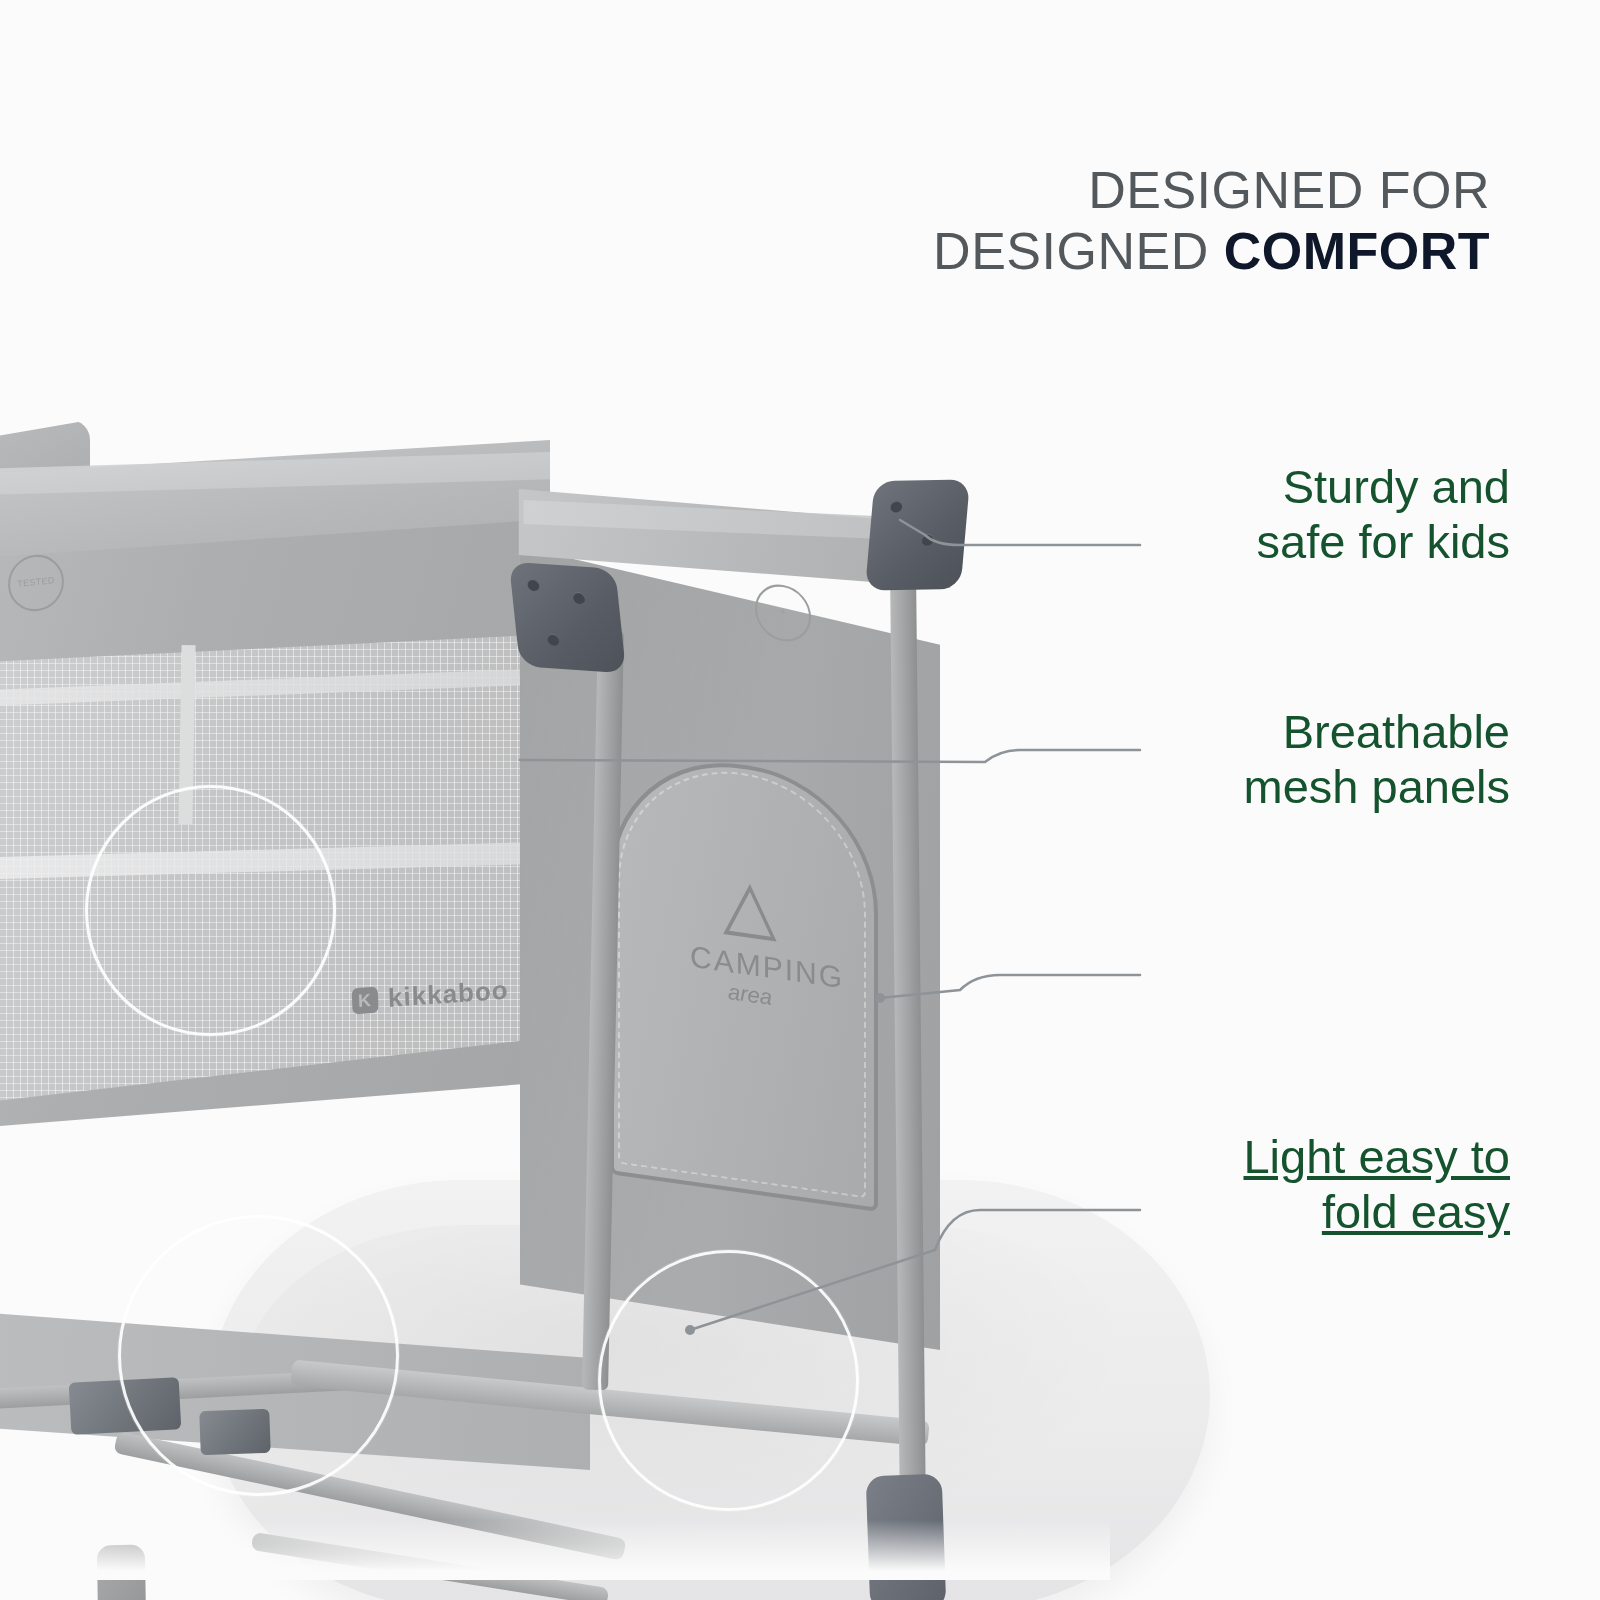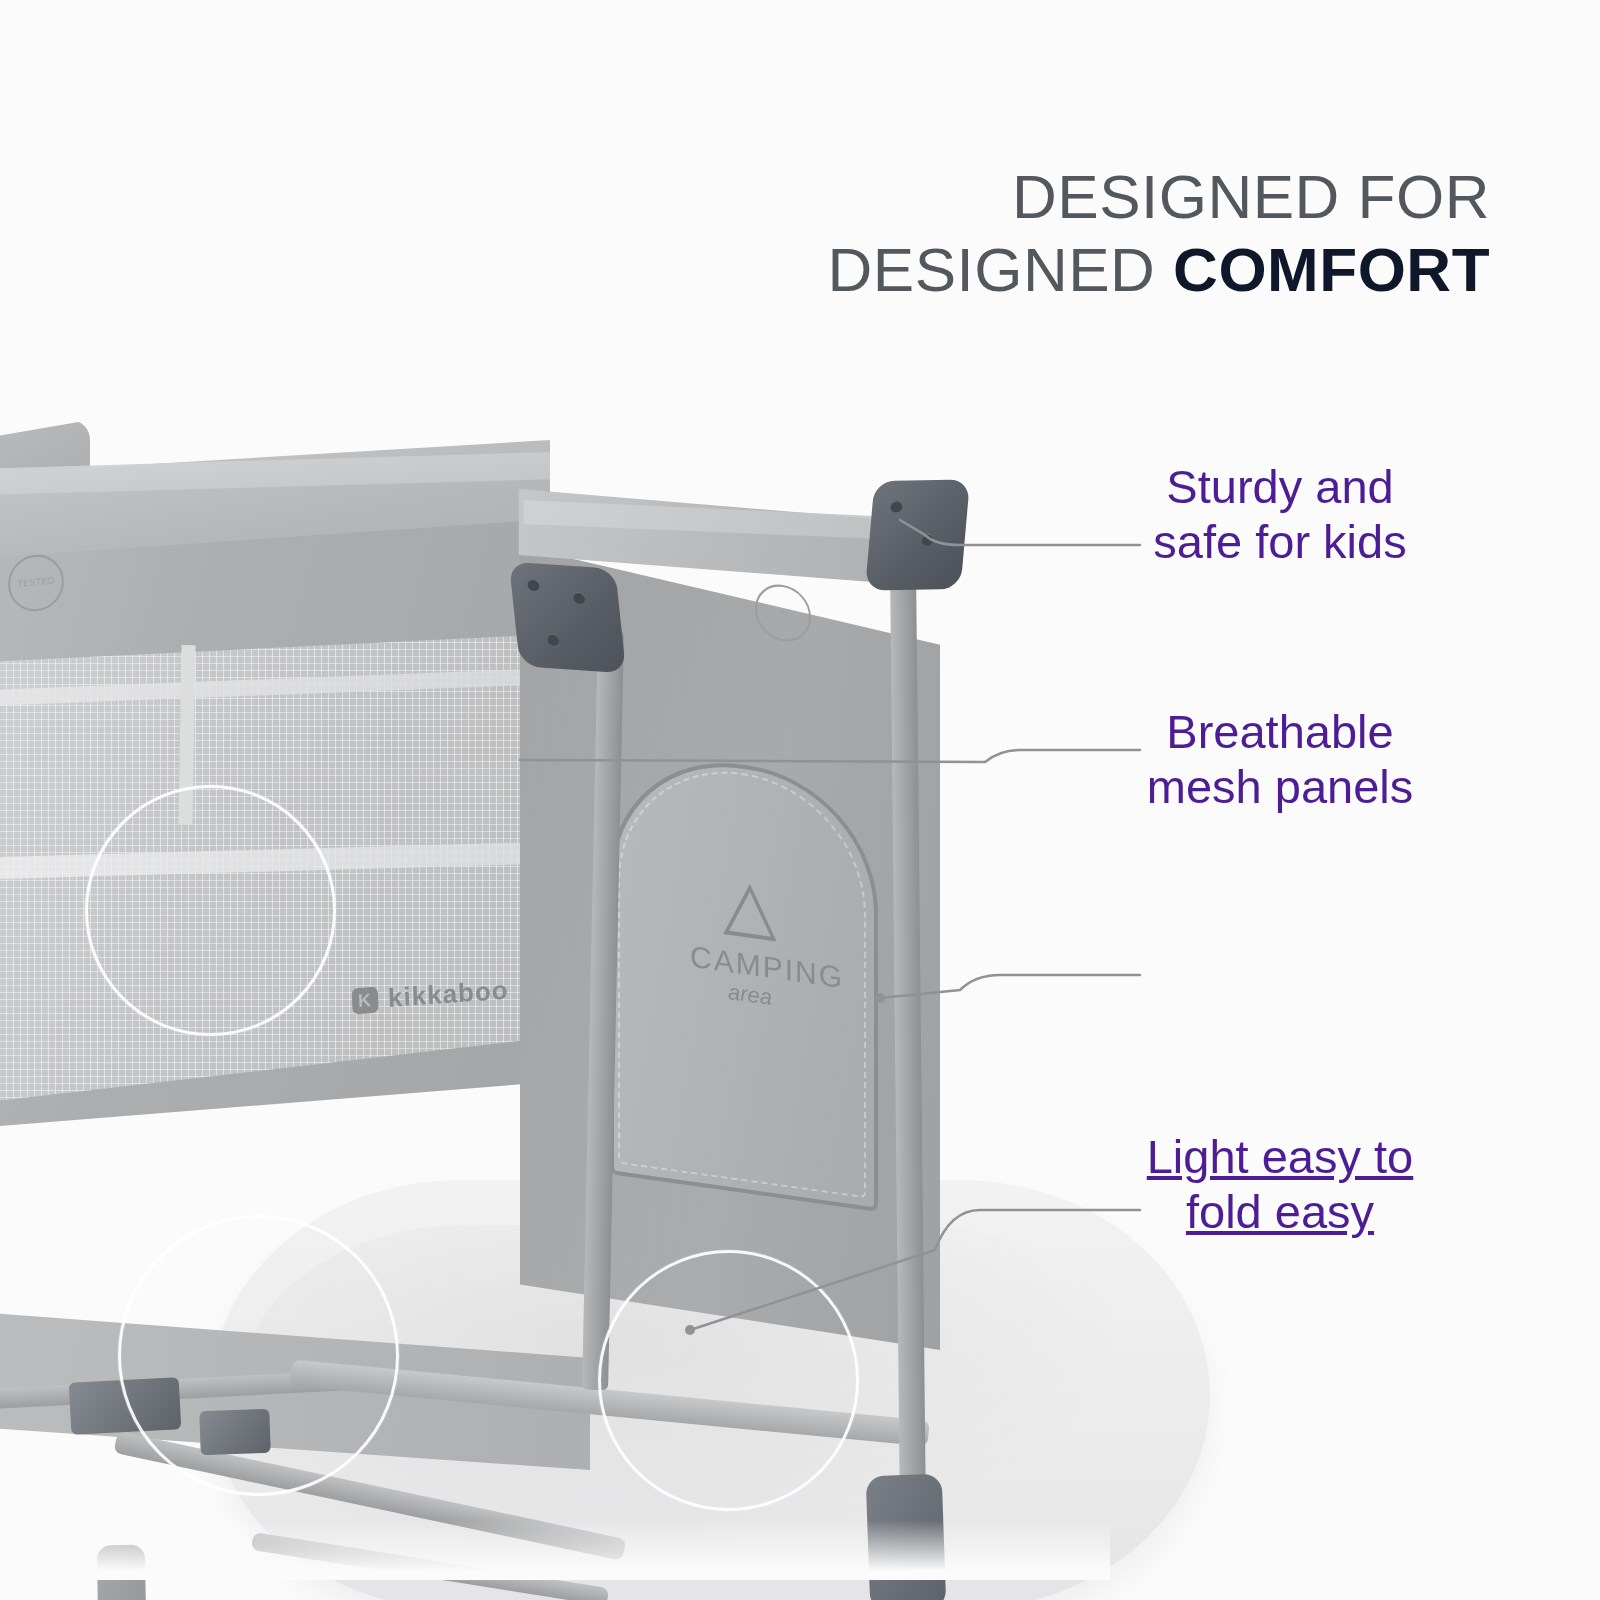--- a/index.html
+++ b/index.html
@@ -19,39 +19,39 @@
   }
 
   
   .headline {
     position: absolute;
     right: 110px;
     top: 160px;
     width: 1050px;
     text-align: right;
     color: #53585c;
-    font-size: 62px;
+    font-size: 52px;
     line-height: 1.18;
     letter-spacing: 0.5px;
     font-weight: 300;
   }
   .headline .l1 { display:block; }
   .headline .l2 { display:block; }
   .headline .strong { font-weight: 700; color:#0f172a; }
 
   
   .callout {
     position: absolute;
-    color: #4c1d95;
+    color: #14532d;
     font-size: 47px;
     line-height: 1.17;
     font-weight: 300;
-    text-align: center;
+    text-align: right;
     width: 430px;
-    right: 105px;
+    right: 90px;
   }
   .callout span { display:block; }
   #callout-1 { top: 460px; }
   #callout-2 { top: 705px; }
   #callout-3 { top: 895px; }
   #callout-4 { top: 1130px; text-decoration: underline; }
 
   
   #leaders { position:absolute; left:0; top:0; width:1600px; height:1600px; }
 

